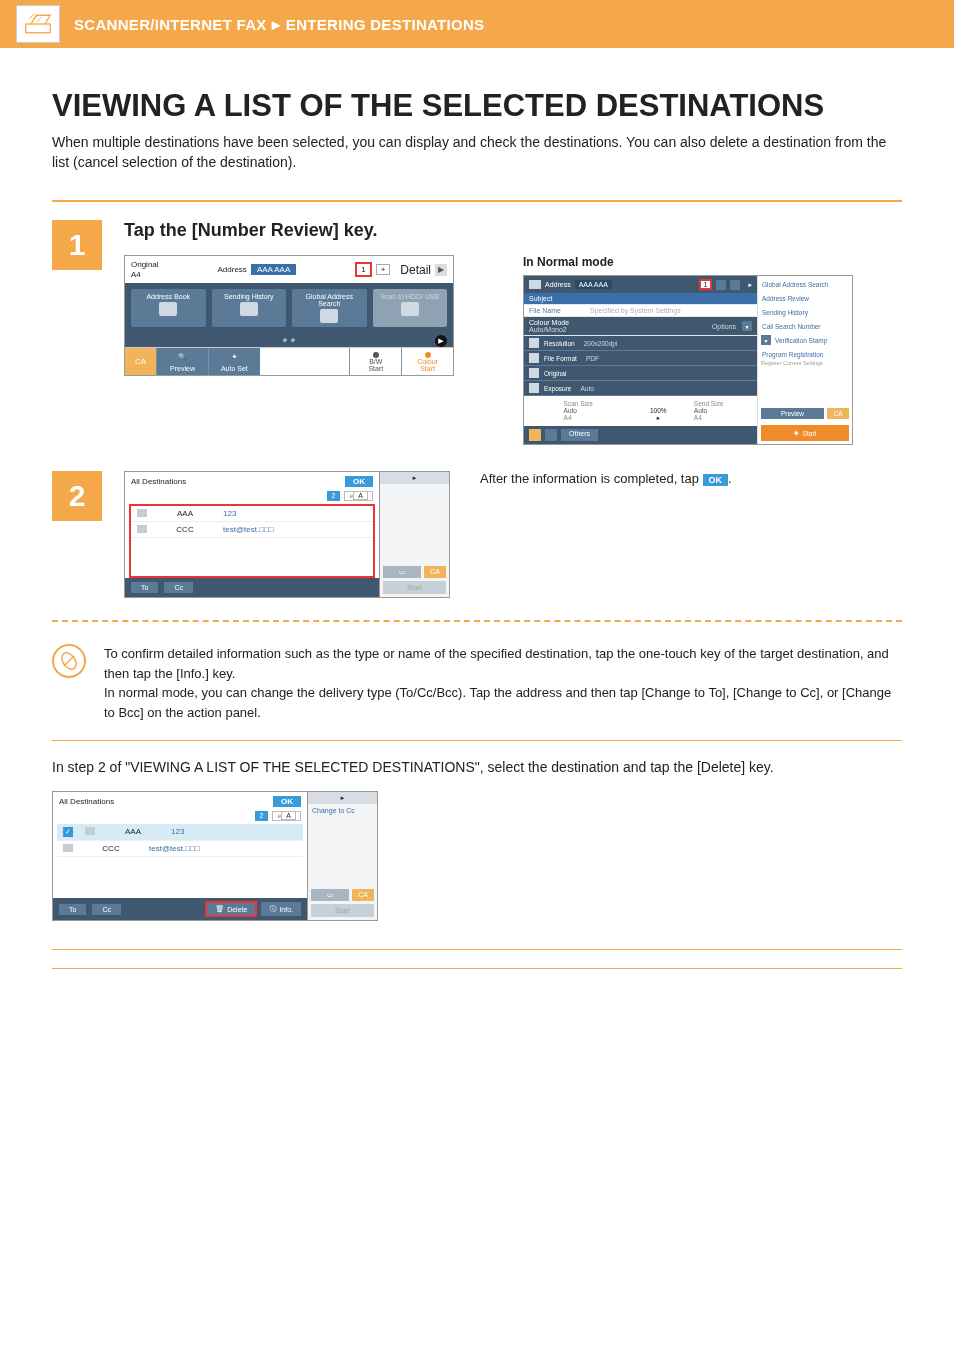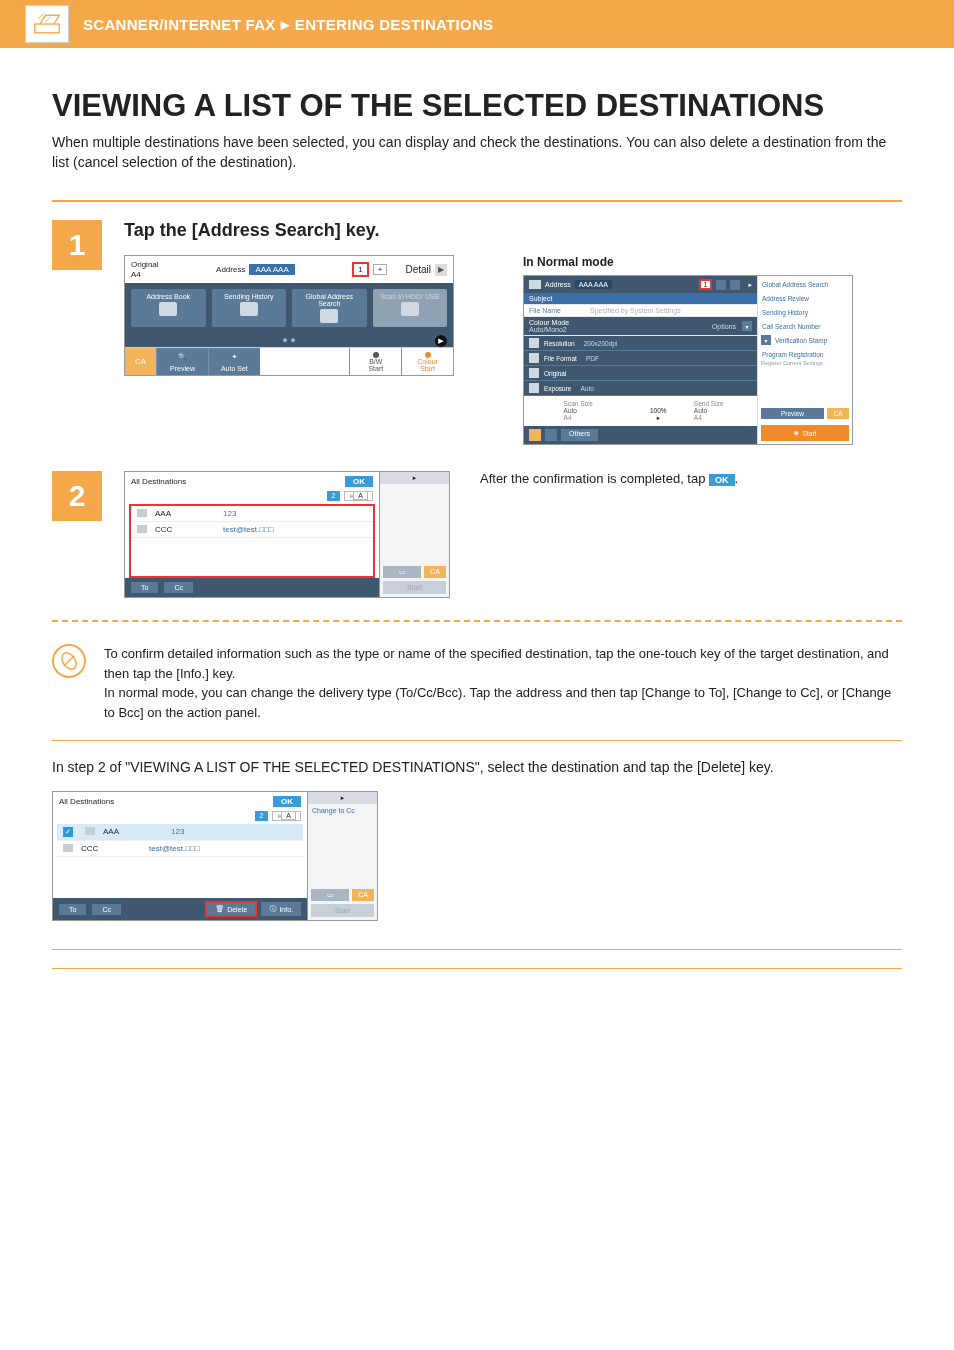--- a/index.html
+++ b/index.html
@@ -1,17 +1,17 @@
 <!DOCTYPE html>
 <html><head>
 <meta charset="utf-8">
 <style>
   * { box-sizing: border-box; margin: 0; padding: 0; }
   body { font-family: Arial, Helvetica, sans-serif; font-size: 13px; color: #222; width: 954px; margin: 0 auto; background: #fff; }
-  .header-bar { background: #f5a84a; height: 48px; display: flex; align-items: center; padding-left: 25px; margin-bottom: 40px; }
+  .header-bar { background: #f5a84a; height: 48px; display: flex; align-items: center; padding-left: 16px; margin-bottom: 40px; }
   .header-icon { width: 44px; height: 38px; background: #fff; border: 1px solid #ccc; display:flex; align-items:center; justify-content:center; margin-right: 14px;}
   .header-icon svg { width:28px; height:24px; }
   .header-text { color: #fff; font-weight: bold; font-size: 15px; letter-spacing: .3px;}
   .header-text .arrow { margin: 0 2px; }
   .content { padding: 0 52px; }
   h1.page-title { font-size: 31px; font-weight: bold; margin-bottom: 8px; line-height:1.15;}
   p.intro { font-size: 14px; margin-bottom: 28px; line-height:1.45;}
   .hr-orange { border: none; border-top: 2px solid #f5a84a; margin: 0 0 18px; }
   .hr-orange-thin { border:none; border-top:1px solid #f5a84a; margin: 18px 0;}
   .dashed { border:none; border-top:2px dashed #f5a84a; margin: 22px 0;}
@@ -24,21 +24,21 @@
   .mode-label { font-size:12px; font-weight:bold; margin-bottom:6px;}
   
   .easy-mock { border:1px solid #999; width:330px; font-size:8px;}
   .easy-top { display:flex; align-items:center; justify-content:space-between; padding:4px 6px; background:#fff;}
   .easy-origin { line-height:1.2;}
   .addr-box { display:flex; align-items:center; gap:4px;}
   .addr-label{font-size:8px;}
   .addr-val{ background:#3a6fa8; color:#fff; padding:1px 6px; font-size:8px;}
   .count-box { border:2px solid #e33; padding:1px 4px; font-size:8px; background:#fff;}
   .plus-box { border:1px solid #aaa; padding:0 4px;}
-  .detail-link { font-size:10px; margin-left:14px;}
+  .detail-link { font-size:12px; margin-left:6px;}
   .arrow-r { width:12px; height:12px; background:#d7dde3; color:#555; display:inline-flex; align-items:center; justify-content:center;}
   .easy-mid { background:#3f5870; padding:6px; display:flex; gap:6px;}
   .mid-btn { flex:1; background:#5a7a97; color:#fff; text-align:center; padding:4px 2px; font-size:7px; display:flex; flex-direction:column; align-items:center; gap:2px; border-radius:2px;}
   .mid-btn.disabled{ background:#8fa2b3; color:#d0d6dc;}
   .mid-btn .mic{ width:18px; height:14px; background:#cfd9e2; border-radius:2px;}
   .dots-row{ background:#3f5870; text-align:center; padding:2px; color:#a0b5c8; font-size:9px; position:relative;}
   .dots-row .play { position:absolute; right:6px; top:2px; width:12px; height:12px; background:#111; color:#fff; border-radius:50%; display:inline-flex; align-items:center; justify-content:center; font-size:7px;}
   .easy-bot { display:flex; align-items:stretch; border-top:1px solid #ccc;}
   .ca-btn { background:#f1b45b; color:#fff; padding:6px 10px; font-size:8px; display:flex; align-items:center;}
   .bot-cell { flex:1; background:#5a7a97; color:#fff; display:flex; flex-direction:column; align-items:center; justify-content:center; padding:3px; font-size:7px; border-left:1px solid #7593ad;}
@@ -84,21 +84,21 @@
   
   .dest-mock { border:1px solid #999; width:256px; font-size:8px;}
   .dest-head { display:flex; align-items:center; justify-content:space-between; padding:4px 6px;}
   .ok-badge{ background:#3a9bd9; color:#fff; padding:1px 8px; font-size:8px; font-weight:bold;}
   .sort-row{ display:flex; justify-content:flex-end; padding:0 6px 3px; gap:4px;}
   .sort-row span{ border:1px solid #bbb; padding:0 4px; font-size:7px;}
   .sort-row .act{ background:#3a9bd9;color:#fff;border-color:#3a9bd9;}
   .dest-list{ border:2px solid #e33; margin:0 4px; min-height:74px;}
   .drow{ display:flex; padding:3px 6px; border-bottom:1px solid #eee; gap:8px;}
   .dic{ width:10px;height:8px;background:#c3cdd6;}
-  .dname{ width:60px;}
+  .dname{ width:60px;text-align:center;}
   .dval{ color:#3a6fa8;}
   .dest-bot{ background:#3f5870; padding:4px 6px; display:flex; gap:6px;}
   .tocc{ background:#5a7a97;color:#fff;padding:2px 10px;font-size:7px;}
   .side-panel{ width:70px; border:1px solid #999; border-left:none; background:#f2f4f6; display:flex; flex-direction:column; font-size:7px;}
   .side-panel .sarr{ background:#d7dde3; text-align:center; padding:2px;}
   .side-panel .sbody{flex:1;}
   .side-panel .sitem{ padding:3px 4px; color:#3a6fa8;}
   .side-panel .sbot{ display:flex; gap:3px; padding:3px;}
   .side-panel .sprev{ flex:1;background:#a9b6c2;color:#fff;text-align:center;padding:2px;}
   .side-panel .sca{ width:22px;background:#f1b45b;color:#fff;text-align:center;padding:2px;}
@@ -140,21 +140,21 @@
 </div>
 
 <div class="content">
   <h1 class="page-title">VIEWING A LIST OF THE SELECTED DESTINATIONS</h1>
   <p class="intro">When multiple destinations have been selected, you can display and check the destinations. You can also delete a destination from the list (cancel selection of the destination).</p>
   <hr class="hr-orange">
 
   <div class="step-row">
     <div class="step-badge">1</div>
     <div class="step-body">
-      <div class="step-heading">Tap the [Address Search] key.</div>
+      <div class="step-heading">Tap the [Number Review] key.</div>
       <div class="mode-row">
 
         <div class="mode-col">
           <div class="easy-mock">
             <div class="easy-top">
               <div class="easy-origin">
                 <div>Original</div>
                 <div>A4</div>
               </div>
               <div class="addr-box">
@@ -340,21 +340,21 @@
           <div class="sarr">▸</div>
           <div class="sbody"></div>
           <div class="sbot">
               <div class="sprev">▭</div>
               <div class="sca">CA</div>
             </div>
           <div class="sstart">Start</div>
         </div>
       </div>
       <div class="step2-right">
-        <p><span>After the confirmation is completed, tap </span><span class="ok-inline">OK</span><span>.</span></p>
+        <p><span>After the information is completed, tap </span><span class="ok-inline">OK</span><span>.</span></p>
       </div>
     </div>
   </div>
 
   <hr class="dashed">
 
   <div class="note-row">
     <div class="note-icon">
         <svg width="20" height="20" viewBox="0 0 20 20">
           <ellipse cx="10" cy="10" rx="6" ry="9" fill="none" stroke="#f5a84a" stroke-width="1.5" transform="rotate(-35 10 10)"></ellipse>

